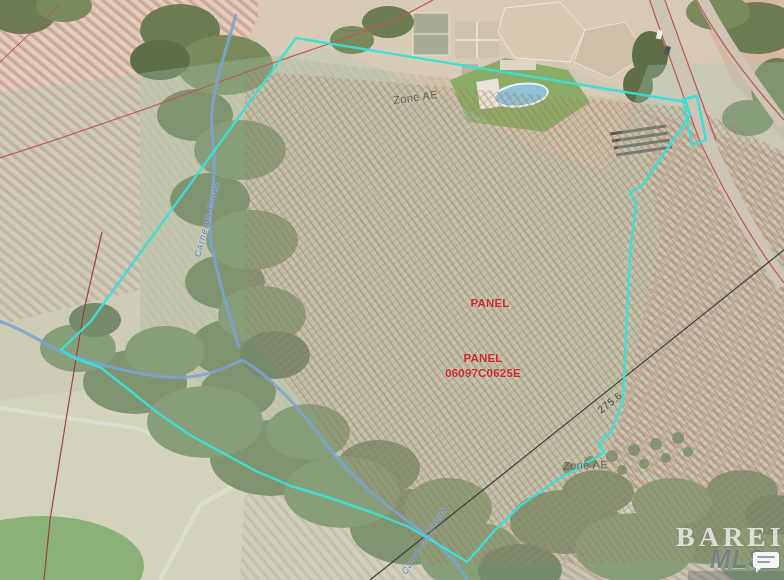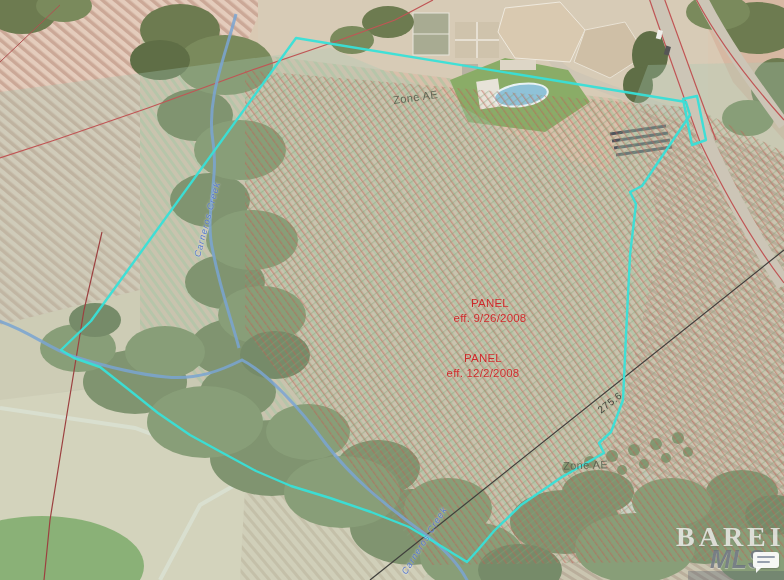--- a/index.html
+++ b/index.html
@@ -4,21 +4,21 @@
 <style>
   html,body{margin:0;padding:0;background:#ddd;}
   .map-stage{
     position:relative;width:784px;height:580px;overflow:hidden;
     font-family:"Liberation Sans",sans-serif;background:#d9c9b3;
   }
   .map-stage svg{position:absolute;left:0;top:0;}
   .map-label{position:absolute;white-space:nowrap;pointer-events:none;}
   .zone-label{font-size:11px;color:#59604f;opacity:.92;letter-spacing:.4px;}
   .panel-label{
-    text-align:center;color:#cc2a2a;font-weight:normal;font-size:11.5px;
+    text-align:center;color:#cc2a2a;font-weight:bold;font-size:11.5px;
     line-height:15px;letter-spacing:.2px;text-shadow:0 0 1px rgba(255,240,235,.4);
   }
   .elev-label{font-size:10px;color:#44483f;letter-spacing:.5px;}
   .stream-label{
     font-size:9px;font-style:italic;color:rgba(80,115,205,.95);
     letter-spacing:1px;text-shadow:0 0 2px rgba(255,255,255,.85);
     transform-origin:0 100%;
   }
   .wm-brand{
     font-family:"Liberation Serif",serif;font-size:28px;font-weight:600;
@@ -218,26 +218,25 @@
     <path d="M683,99 L697,96 L706,140 L692,145 Z"></path>
   </g>
 </svg>
 
 <div class="map-label zone-label" style="left:393px;top:91px;transform:rotate(-8deg);">Zone AE</div>
 
 <div class="map-label zone-label" style="left:563px;top:459px;transform:rotate(-2deg);">Zone AE</div>
 
 <div class="map-label panel-label" style="left:420px;top:296px;width:140px;">
   <div>PANEL</div>
-  <div>eff. 9/26/2008</div>
 </div>
 
 <div class="map-label panel-label" style="left:413px;top:351px;width:140px;">
   <div>PANEL</div>
-  <div>eff. 12/2/2008</div>
+  <div>06097C0625E</div>
 </div>
 
 <div class="map-label elev-label" style="left:596px;top:397px;transform:rotate(-38deg);">275.6</div>
 
 <div class="map-label stream-label" style="left:202px;top:248px;transform:rotate(-75deg);">Carneros Creek</div>
 
 <div class="map-label stream-label" style="left:408px;top:566px;transform:rotate(-58deg);">Carneros Creek</div>
 
 <div class="map-label wm-brand" style="left:676px;top:521px;">BAREIS</div>
 <div class="map-label wm-mls" style="left:710px;top:545px;">MLS</div>

